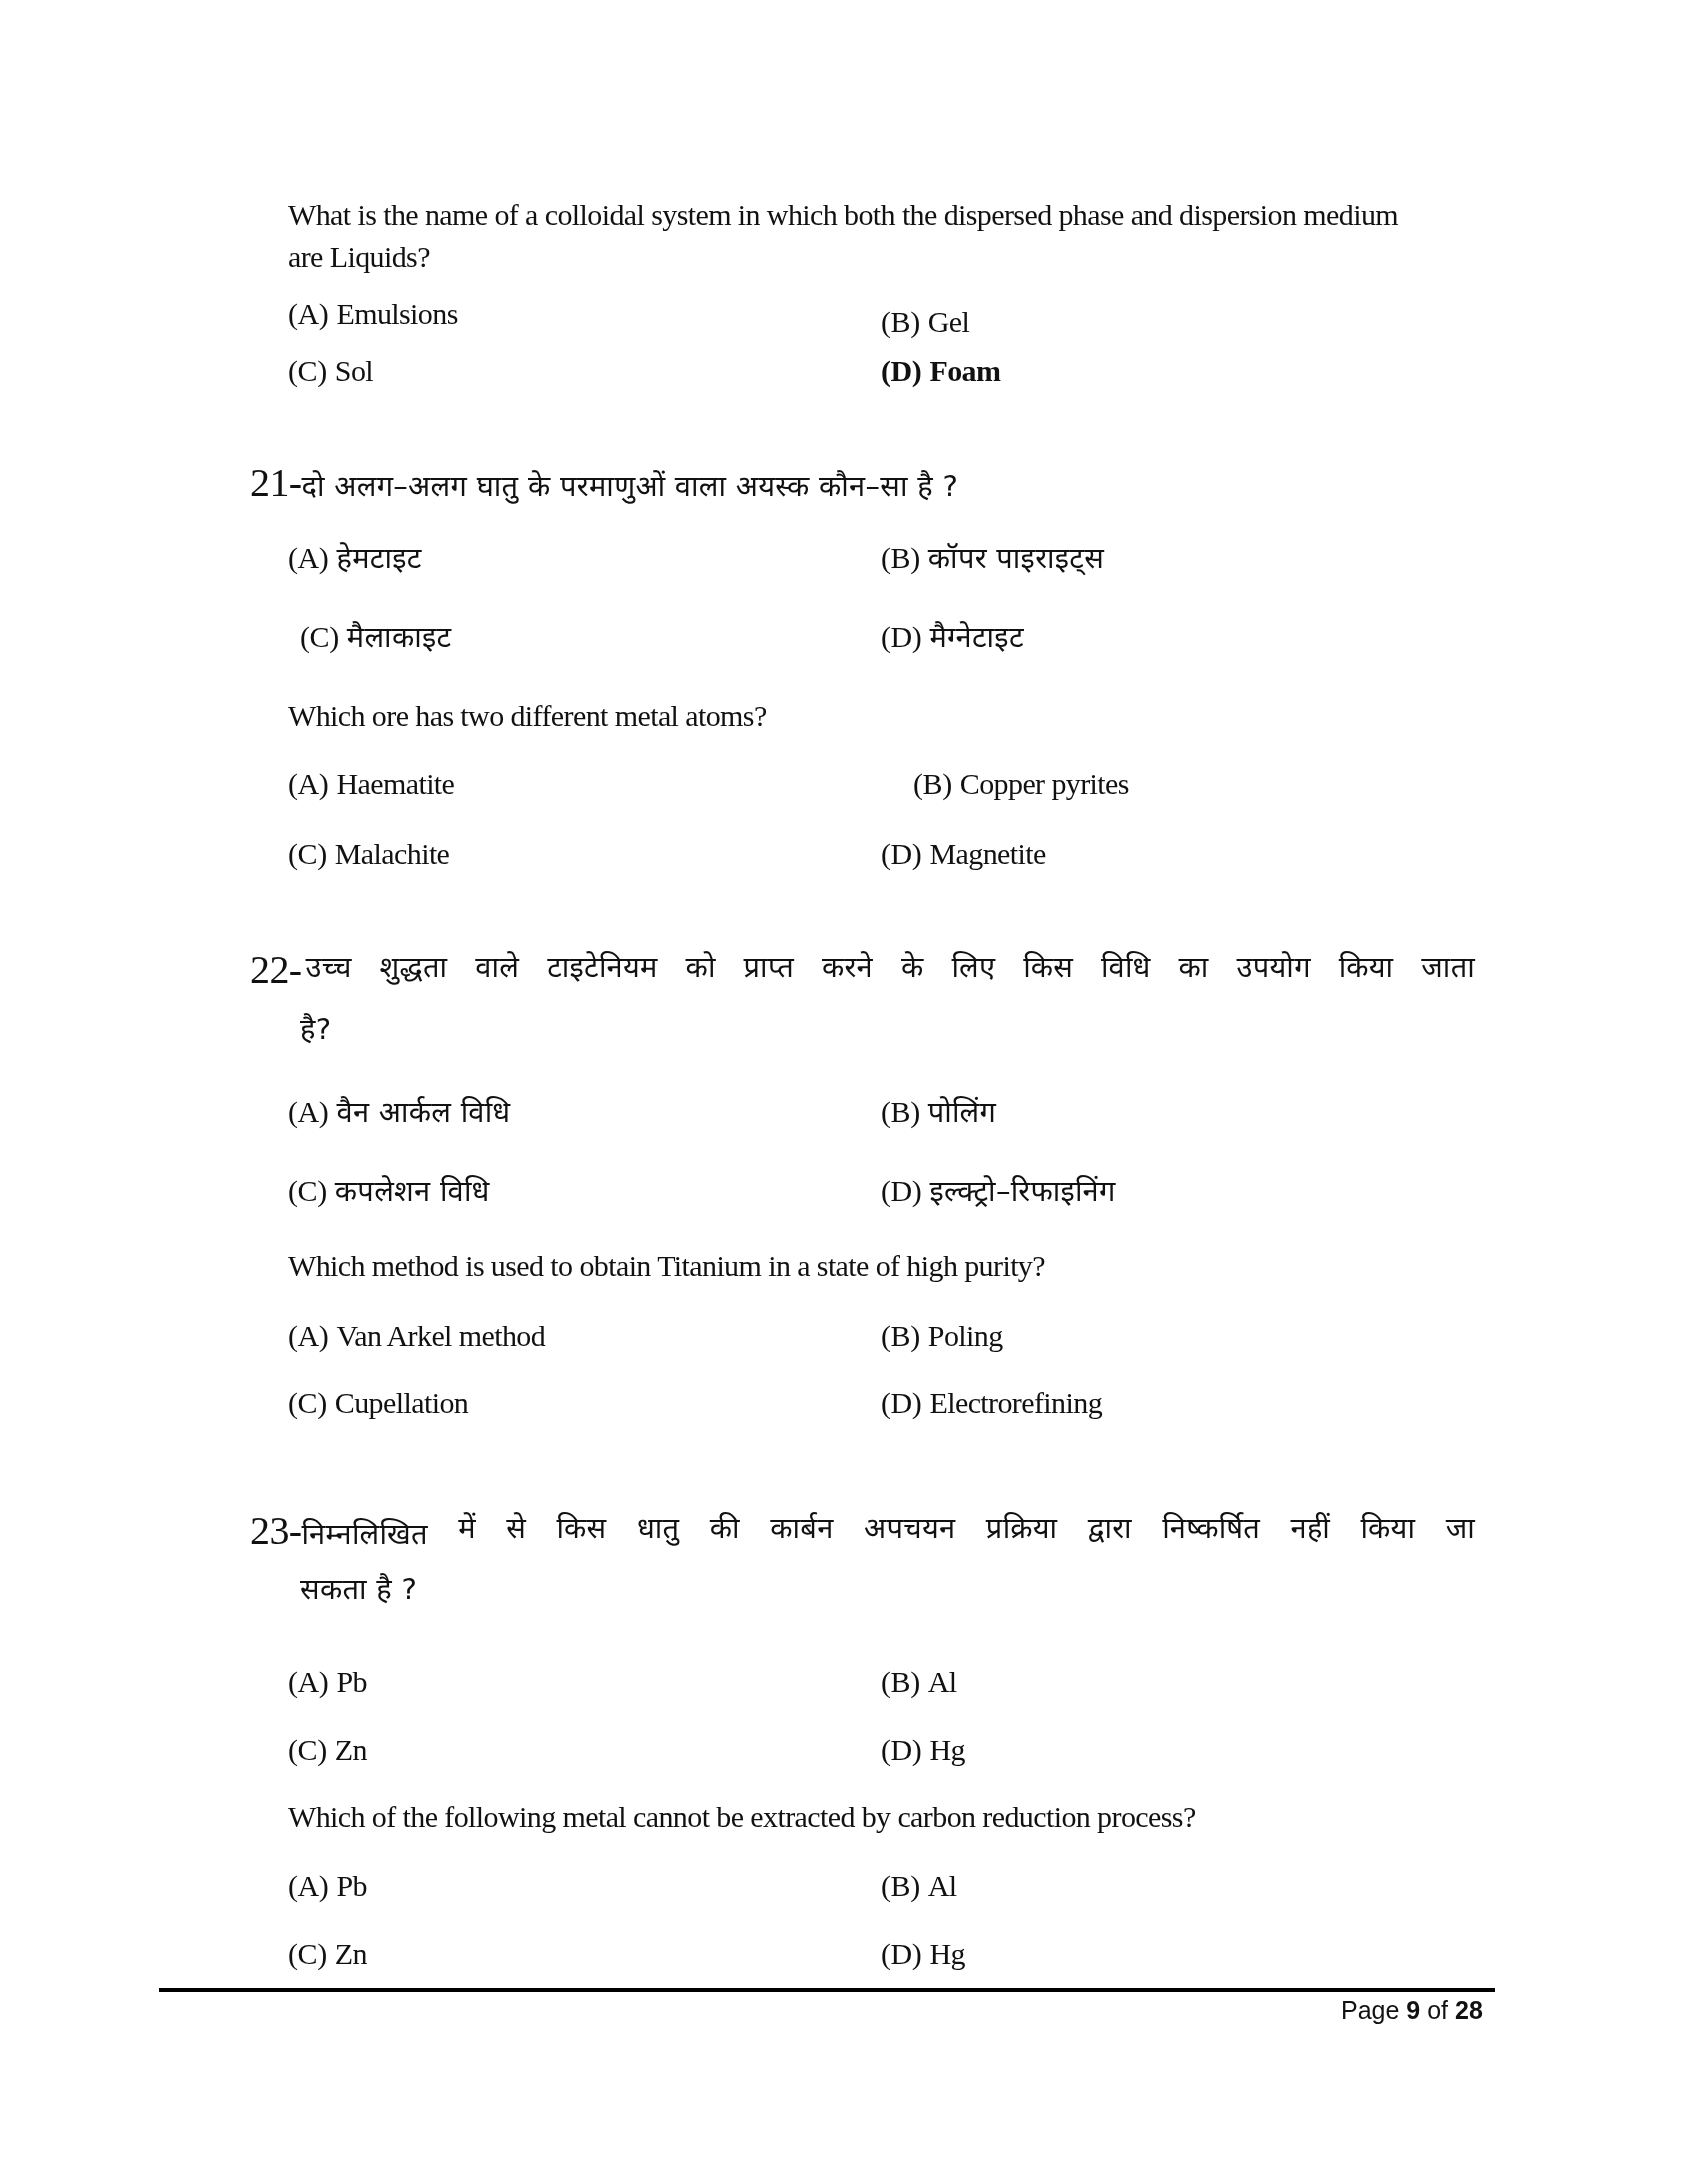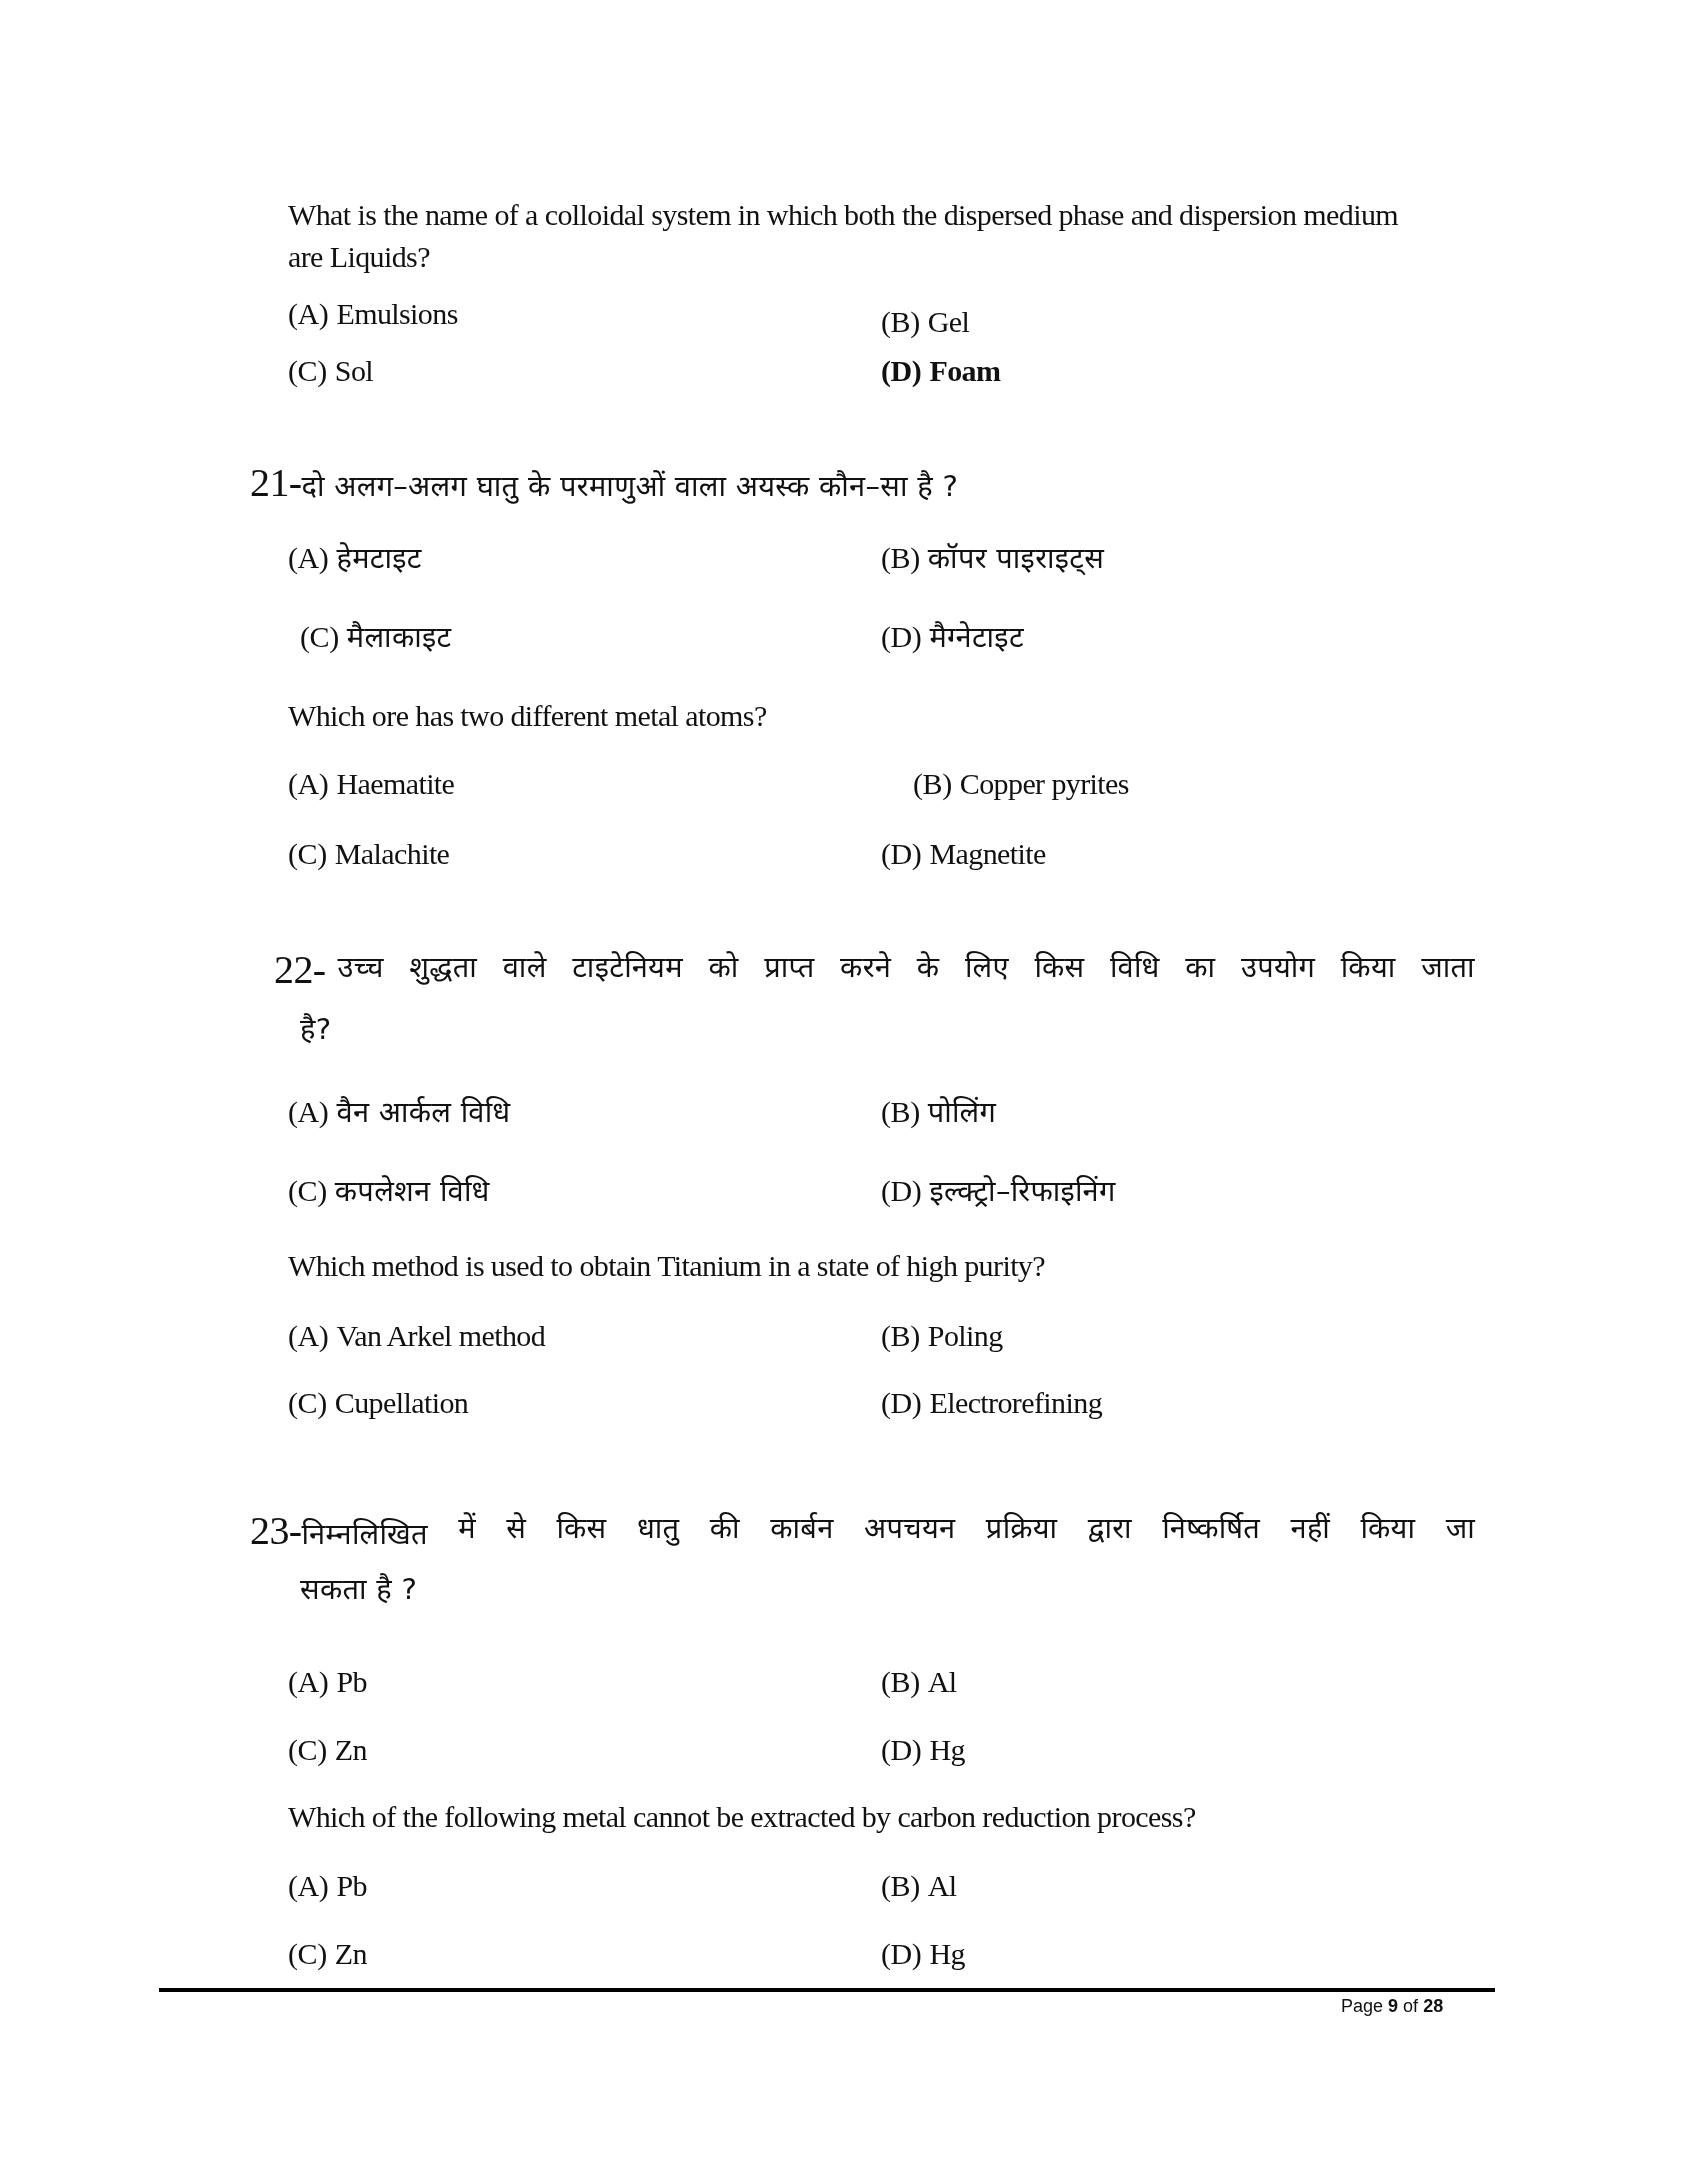--- a/index.html
+++ b/index.html
@@ -5,21 +5,21 @@
   html, body { margin: 0; padding: 0; background: #ffffff; }
   body { width: 1683px; height: 2178px; position: relative; overflow: hidden; color: #111; }
   .serif { font-family: "Liberation Serif", "DejaVu Serif", serif; }
   .abs { position: absolute; white-space: nowrap; }
   .eng { font-size: 30px; letter-spacing: -0.6px; }
   .hin { font-family: "DejaVu Sans", "Liberation Sans", sans-serif; font-size: 29px; letter-spacing: 0.3px; }
   .qnum { font-family: "Liberation Serif", serif; font-size: 40px; letter-spacing: -0.6px; }
   .opt-label { font-family: "Liberation Serif", serif; font-size: 30px; letter-spacing: -0.4px; margin-right: 8px; }
   .justify-line { display: flex; justify-content: space-between; }
   .rule { position: absolute; left: 159px; top: 1988px; width: 1336px; height: 4px; background: #000; }
-  .footer { position: absolute; left: 1341px; top: 1996px; font-family: "Liberation Sans", sans-serif; font-size: 18px; color: #111; }
+  .footer { position: absolute; left: 1341px; top: 1996px; font-family: "Liberation Sans", sans-serif; font-size: 25px; color: #111; }
   .footer b { font-weight: bold; }
 </style>
 </head>
 <body>
 
 <div class="abs serif eng" style="left:288px; top:198px;">What is the name of a colloidal system in which both the dispersed phase and dispersion medium</div>
 <div class="abs serif eng" style="left:288px; top:240px;">are Liquids?</div>
 
 <div class="abs serif eng" style="left:288px; top:297px;"><span class="opt-label">(A)</span><span>Emulsions</span></div>
 <div class="abs serif eng" style="left:881px; top:297px;margin-top:8px;"><span class="opt-label">(B)</span><span>Gel</span></div>
@@ -37,21 +37,21 @@
 
 <div class="abs serif eng" style="left:288px; top:699px;">Which ore has two different metal atoms?</div>
 
 <div class="abs serif eng" style="left:288px; top:767px;"><span class="opt-label">(A)</span><span>Haematite</span></div>
 <div class="abs serif eng" style="left:881px; top:767px;margin-left:32px;"><span class="opt-label">(B)</span><span>Copper pyrites</span></div>
 <div class="abs serif eng" style="left:288px; top:837px;"><span class="opt-label">(C)</span><span>Malachite</span></div>
 <div class="abs serif eng" style="left:881px; top:837px;"><span class="opt-label">(D)</span><span>Magnetite</span></div>
 
 <div class="abs" style="left:250px; top:946px; width:1225px;">
   <div class="justify-line">
-    <span style="display:flex; gap:12px;margin-left:24px;">
+    <span style="display:flex; gap:4px;">
       <span class="qnum">22-</span>
         <span class="hin">उच्च</span>
     </span>
     <span class="hin">शुद्धता</span>
     <span class="hin">वाले</span>
     <span class="hin">टाइटेनियम</span>
     <span class="hin">को</span>
     <span class="hin">प्राप्त</span>
     <span class="hin">करने</span>
     <span class="hin">के</span>

